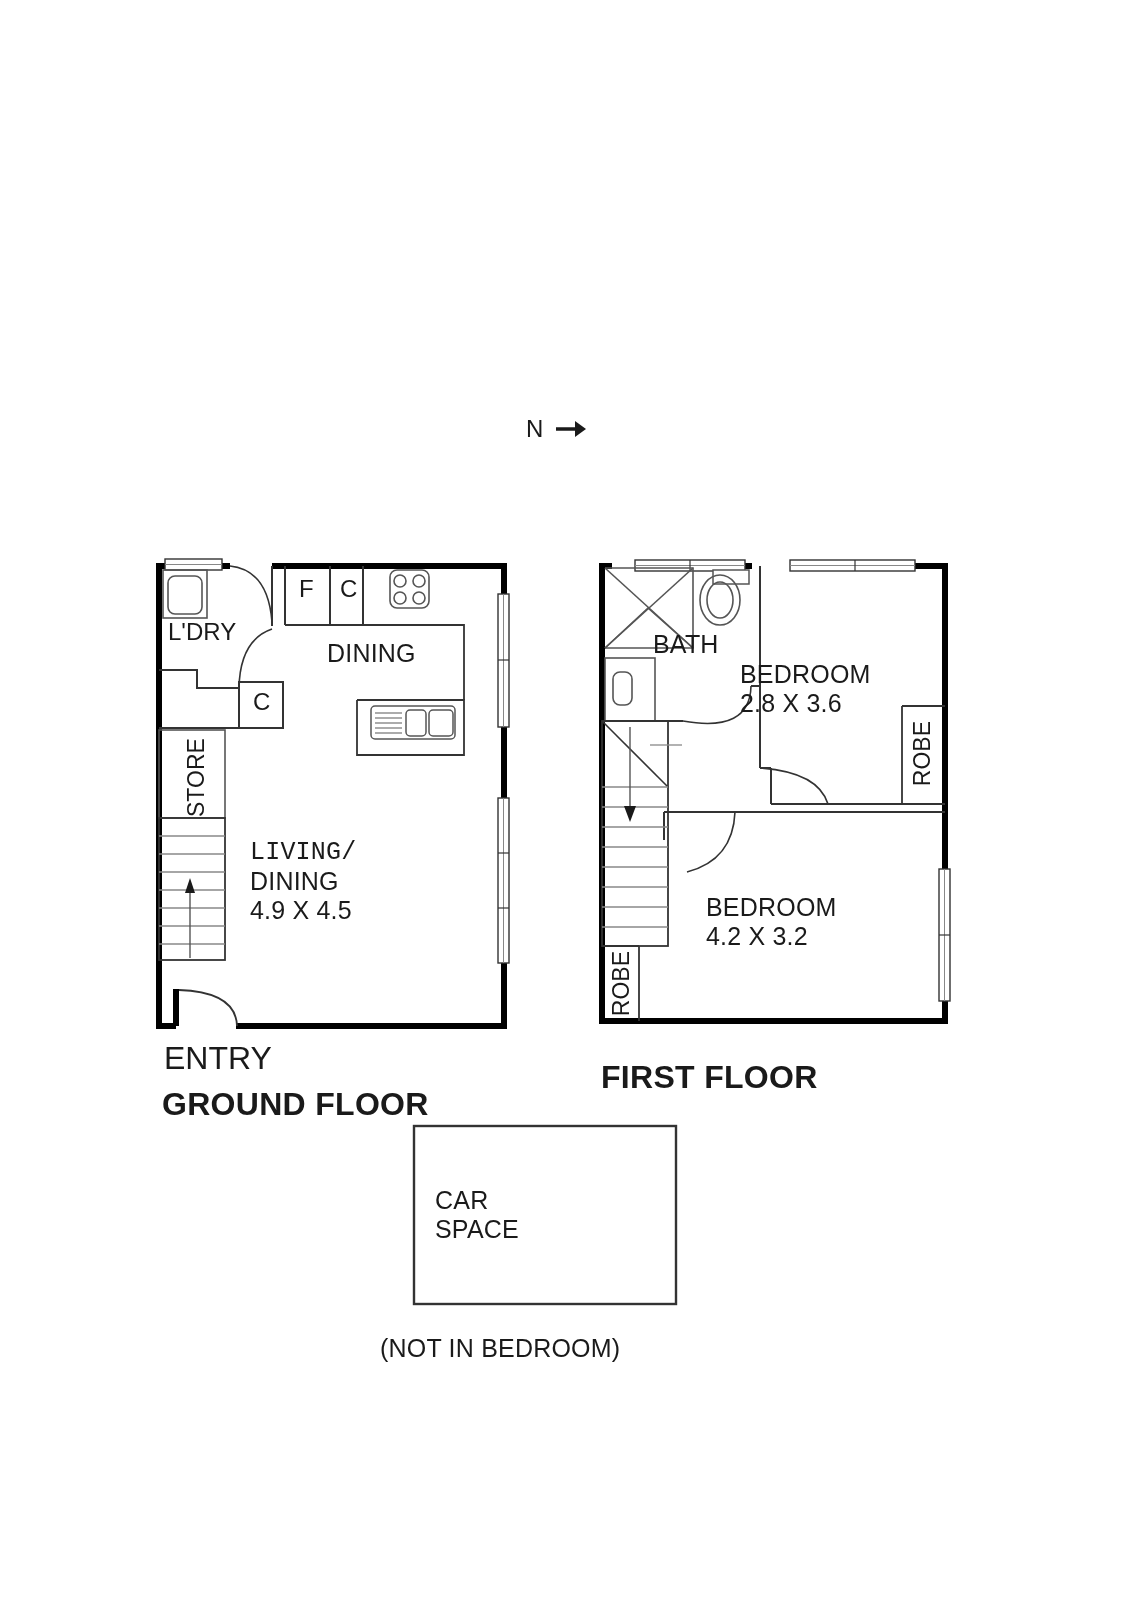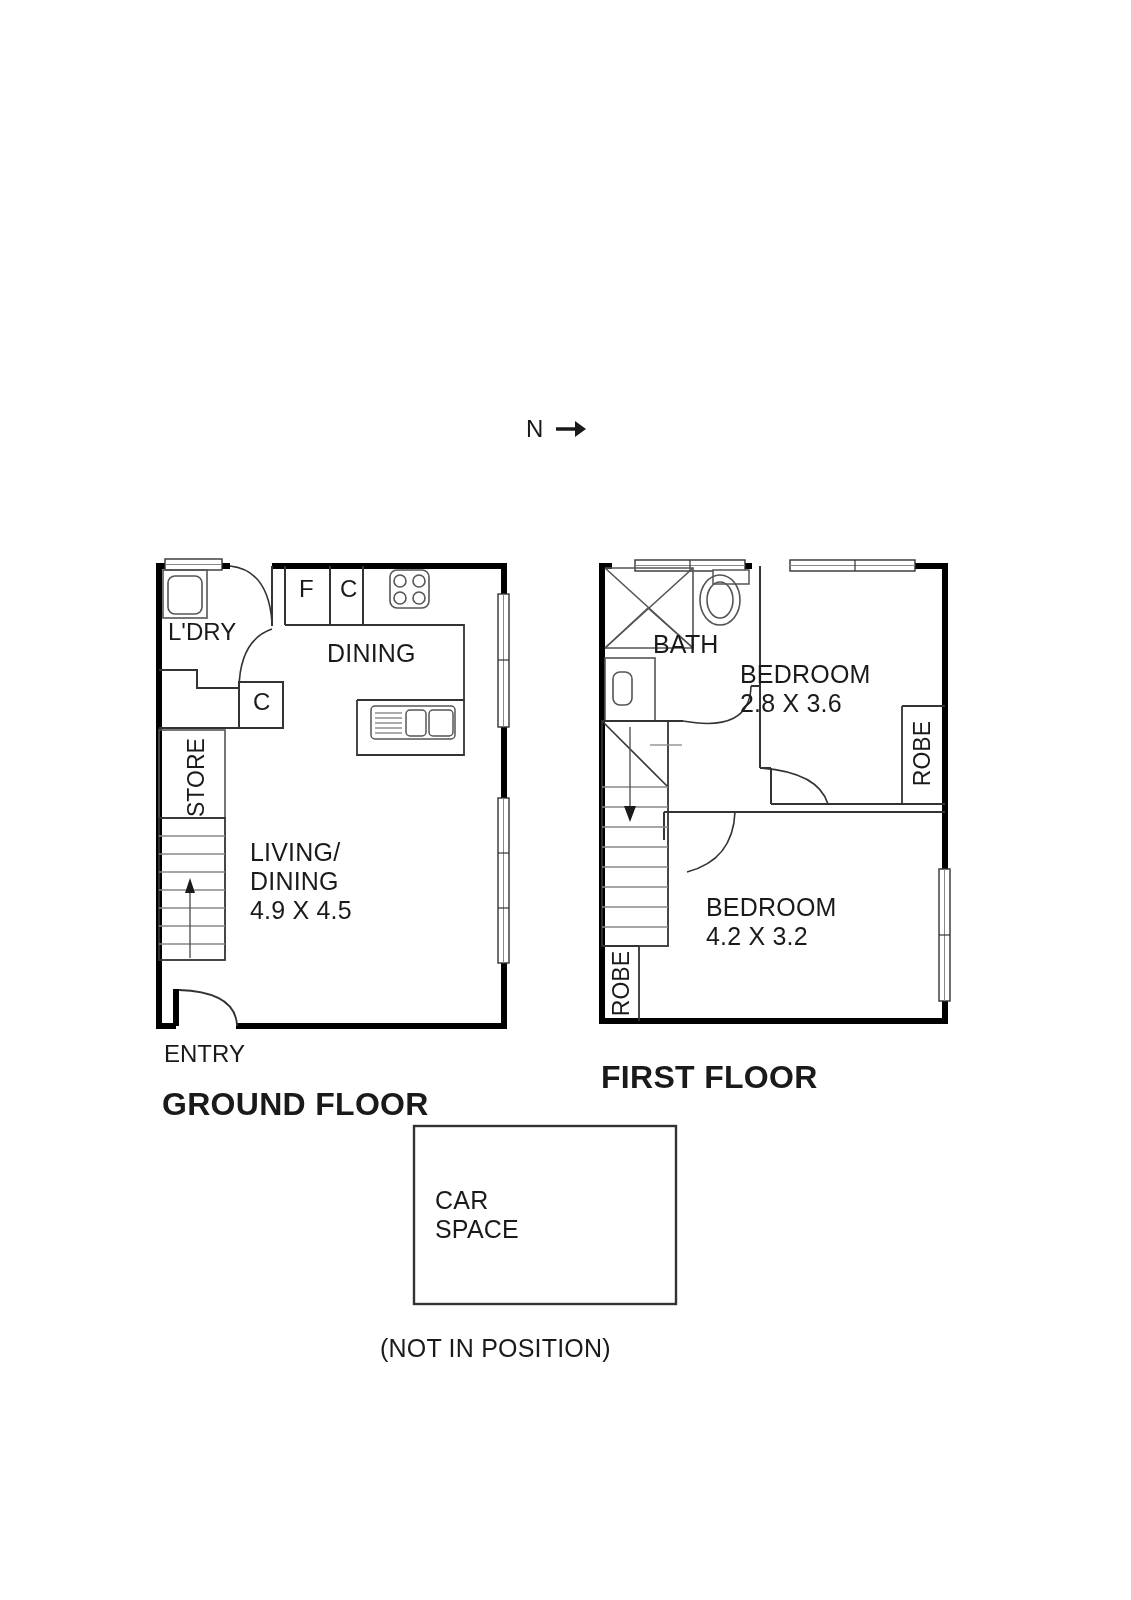--- a/index.html
+++ b/index.html
@@ -44,21 +44,21 @@
   }
   .t-tiny {
     font-size: 23px;
   }
   .t-floor {
     font-size: 32px;
     font-weight: bold;
     letter-spacing: 0.3px;
   }
   .t-entry {
-    font-size: 24px;
+    font-size: 32px;
   }
   .t-north {
     font-size: 24px;
   }
   .rot-ccw {
     transform: rotate(-90deg);
   }
   .center {
     text-align: left;
   }
@@ -321,21 +321,21 @@
   <div class="txt t-small" style="left:299px; top:575px;">F</div>
 
   <div class="txt t-small" style="left:340px; top:575px;">C</div>
 
   <div class="txt t-small" style="left:253px; top:688px;">C</div>
 
   <div class="txt t-room" style="left:327px; top:639px;">DINING</div>
 
   <div class="txt t-tiny rot-ccw" style="left:147px; top:764px; width:100px; text-align:center;">STORE</div>
 
-  <div class="txt t-room center" style="left:250px; top:838px; width:210px;">LIVING/</div>
+  <div class="txt t-room center" style="left:250px; top:838px; width:210px;font-family:Liberation Mono, monospace;">LIVING/</div>
   <div class="txt t-room center" style="left:250px; top:867px; width:210px;">DINING</div>
   <div class="txt t-room center" style="left:250px; top:896px; width:210px;">4.9 X 4.5</div>
 
   <div class="txt t-entry" style="left:164px; top:1040px;">ENTRY</div>
 
   <div class="txt t-floor" style="left:162px; top:1086px;">GROUND FLOOR</div>
 
   <div class="txt t-room" style="left:653px; top:630px;">BATH</div>
 
   <div class="txt t-room center" style="left:740px; top:660px; width:220px;">BEDROOM</div>
@@ -346,15 +346,15 @@
   <div class="txt t-room center" style="left:706px; top:893px; width:220px;">BEDROOM</div>
   <div class="txt t-room center" style="left:706px; top:922px; width:220px;">4.2 X 3.2</div>
 
   <div class="txt t-tiny rot-ccw" style="left:572px; top:970px; width:100px; text-align:center;">ROBE</div>
 
   <div class="txt t-floor" style="left:601px; top:1059px;">FIRST FLOOR</div>
 
   <div class="txt t-room center" style="left:435px; top:1186px; width:220px;">CAR</div>
   <div class="txt t-room center" style="left:435px; top:1215px; width:220px;">SPACE</div>
 
-  <div class="txt t-room center" style="left:380px; top:1334px; width:330px;">(NOT IN POSITION)</div>
+  <div class="txt t-room center" style="left:380px; top:1334px; width:330px;">(NOT IN BEDROOM)</div>
 
 </div>
 
 </body></html>

